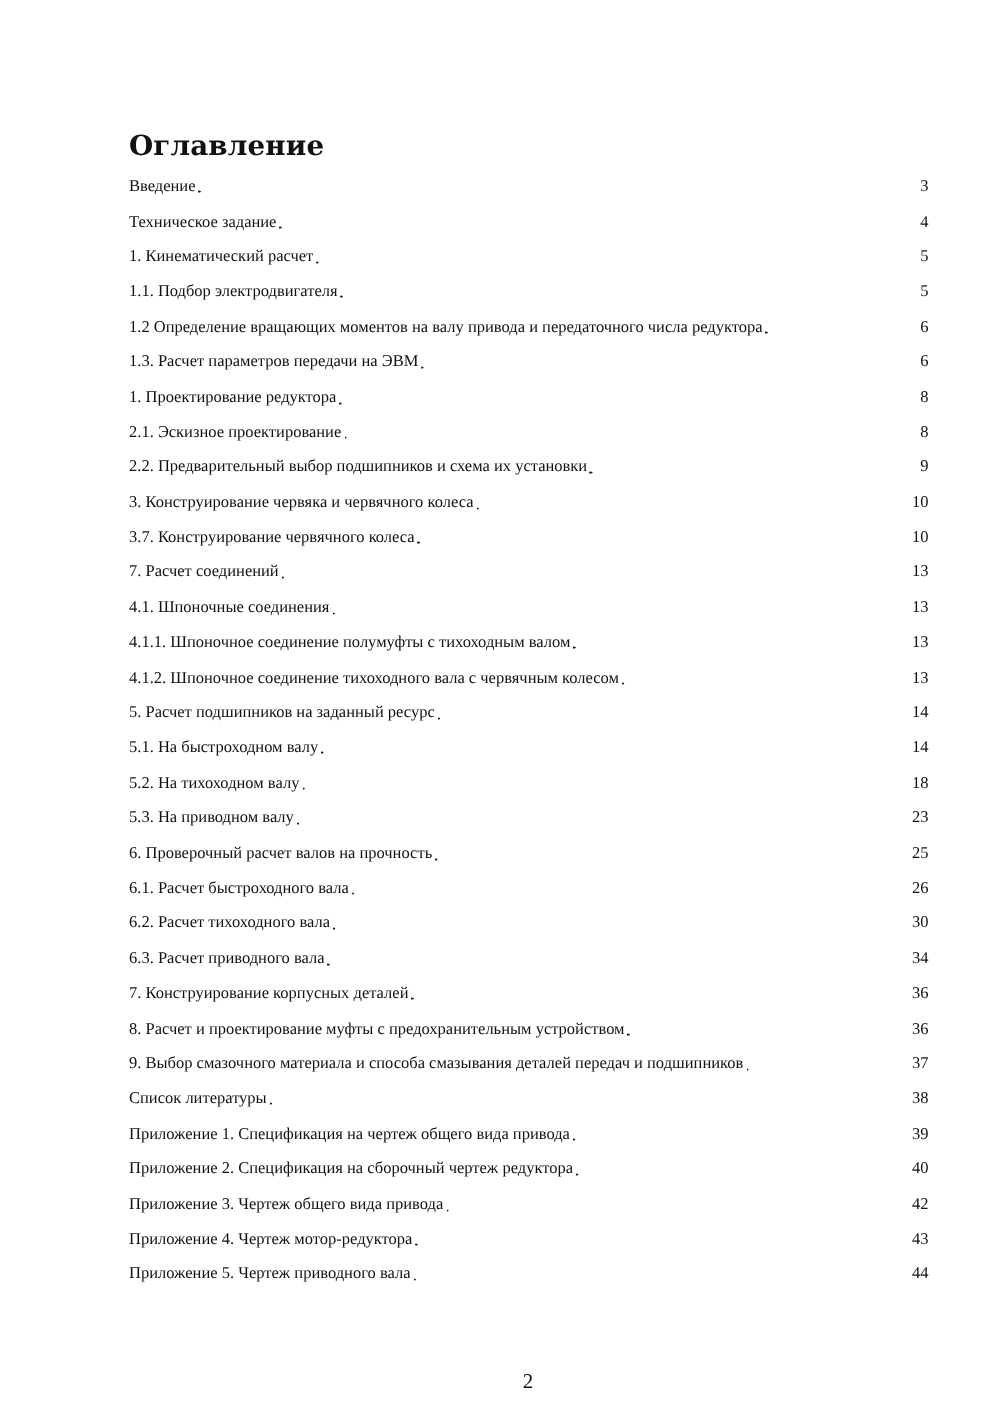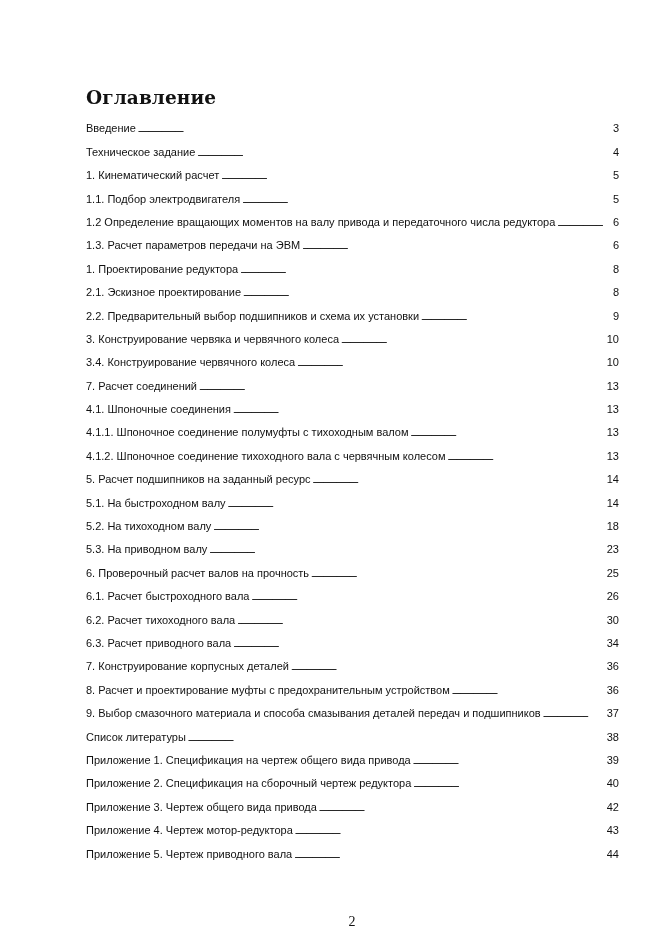--- a/index.html
+++ b/index.html
@@ -38,23 +38,23 @@
     position: absolute;
     left: 86px;
     top: 86px;
     width: 533px;
     margin: 0;
     padding: 0;
     list-style: none;
   }
   .toc-item {
     display: flex;
-    align-items: flex-end;
+    align-items: center;
     height: 23.4px;
-    font-family: Liberation Sans, sans-serif;
+    font-family: Liberation Serif, serif;
     font-size: 11px;
     line-height: 15px;
     color: #111111;
     white-space: nowrap;
     cursor: pointer;
   }
   .toc-label {
     flex: 0 0 auto;
     padding-right: 1px;
   }
@@ -146,21 +146,21 @@
         <span class="toc-label">2.2. Предварительный выбор подшипников и схема их установки</span>
         <span class="toc-dots"></span>
         <span class="toc-page">9</span>
       </li>
       <li class="toc-item">
         <span class="toc-label">3. Конструирование червяка и червячного колеса</span>
         <span class="toc-dots"></span>
         <span class="toc-page">10</span>
       </li>
       <li class="toc-item">
-        <span class="toc-label">3.4. Конструирование червячного колеса</span>
+        <span class="toc-label">3.7. Конструирование червячного колеса</span>
         <span class="toc-dots"></span>
         <span class="toc-page">10</span>
       </li>
       <li class="toc-item">
         <span class="toc-label">7. Расчет соединений</span>
         <span class="toc-dots"></span>
         <span class="toc-page">13</span>
       </li>
       <li class="toc-item">
         <span class="toc-label">4.1. Шпоночные соединения</span>

